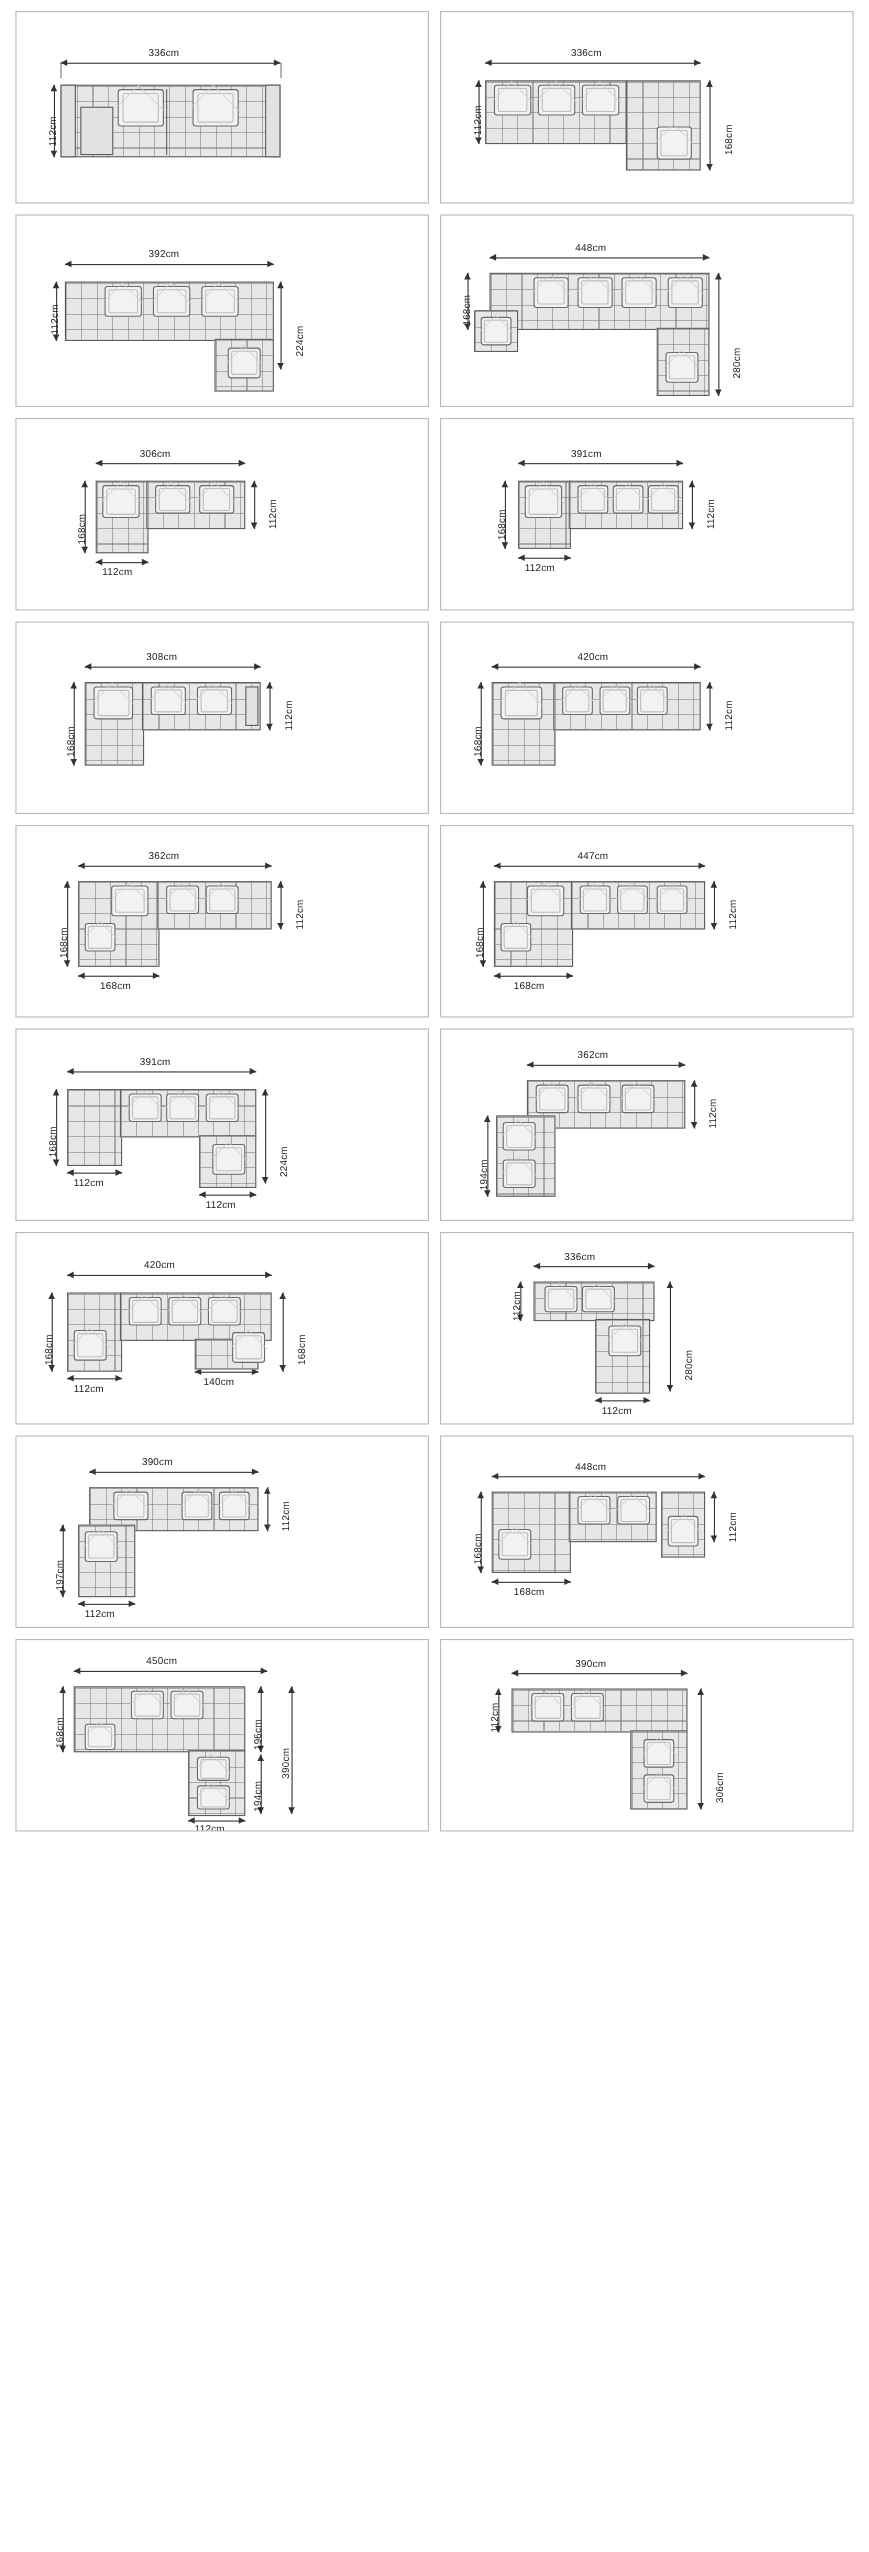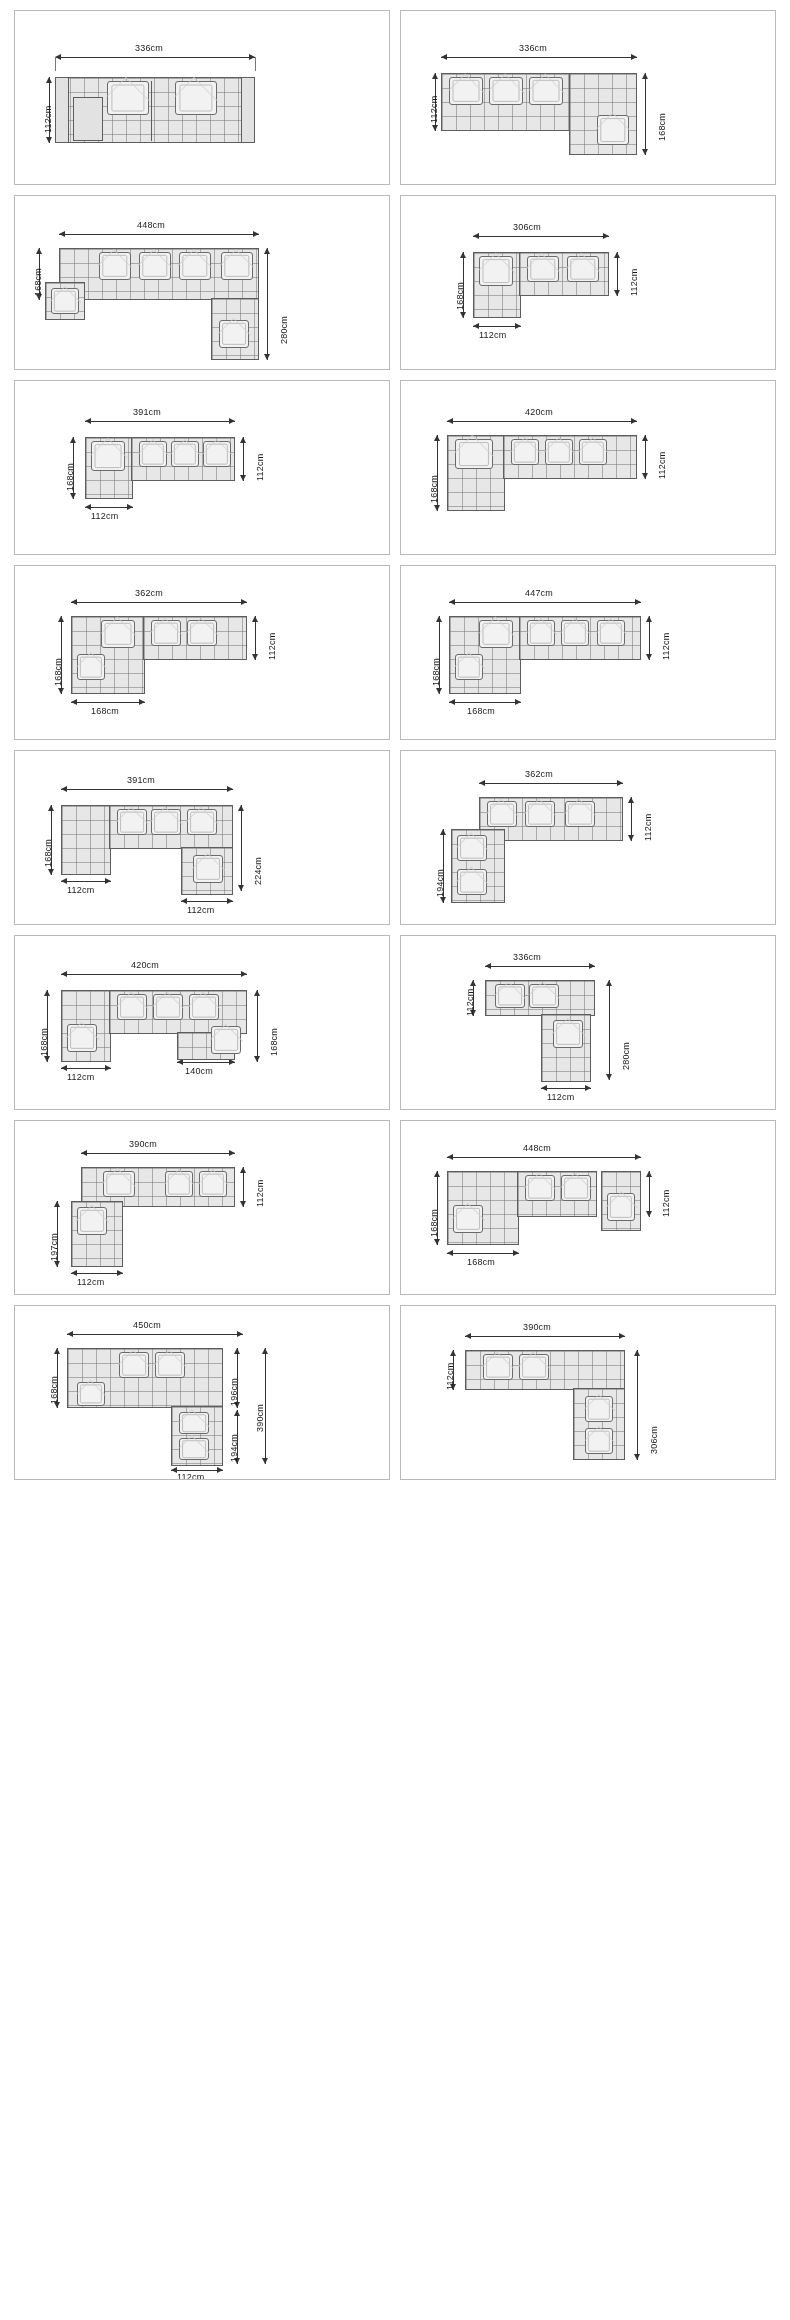--- a/index.html
+++ b/index.html
@@ -158,20 +158,37 @@
 
         <div class="blk" style="left:40px;top:62px;width:130px;height:58px;"></div>
         <div class="blk" style="left:168px;top:62px;width:68px;height:82px;"></div>
         <div class="pil diag" style="left:48px;top:66px;width:34px;height:28px;"></div>
         <div class="pil diag" style="left:88px;top:66px;width:34px;height:28px;"></div>
         <div class="pil diag" style="left:128px;top:66px;width:34px;height:28px;"></div>
         <div class="pil diag" style="left:196px;top:104px;width:32px;height:30px;"></div>
       </div>
     </div>
 
+    <div class="cell">
+      <div class="stage">
+        <div class="dim h" style="left:44px;top:44px;width:190px;"></div>
+        <div class="lbl" style="left:120px;top:30px;">392cm</div>
+        <div class="dim v" style="left:36px;top:60px;height:54px;"></div>
+        <div class="lbl vert" style="left:30px;top:108px;">112cm</div>
+        <div class="dim v" style="left:240px;top:60px;height:80px;"></div>
+        <div class="lbl vert" style="left:252px;top:128px;">224cm</div>
+
+        <div class="blk" style="left:44px;top:60px;width:190px;height:54px;"></div>
+        <div class="blk" style="left:180px;top:112px;width:54px;height:48px;"></div>
+        <div class="pil diag" style="left:80px;top:64px;width:34px;height:28px;"></div>
+        <div class="pil diag" style="left:124px;top:64px;width:34px;height:28px;"></div>
+        <div class="pil diag" style="left:168px;top:64px;width:34px;height:28px;"></div>
+        <div class="pil diag" style="left:192px;top:120px;width:30px;height:28px;"></div>
+      </div>
+    </div>
 
     <div class="cell">
       <div class="stage">
         <div class="dim h" style="left:44px;top:38px;width:200px;"></div>
         <div class="lbl" style="left:122px;top:24px;">448cm</div>
         <div class="dim v" style="left:24px;top:52px;height:52px;"></div>
         <div class="lbl vert" style="left:18px;top:100px;">168cm</div>
         <div class="dim v" style="left:252px;top:52px;height:112px;"></div>
         <div class="lbl vert" style="left:264px;top:148px;">280cm</div>
 
@@ -219,20 +236,37 @@
 
         <div class="blk" style="left:70px;top:56px;width:48px;height:62px;"></div>
         <div class="blk" style="left:116px;top:56px;width:104px;height:44px;"></div>
         <div class="pil diag" style="left:76px;top:60px;width:34px;height:30px;"></div>
         <div class="pil diag" style="left:124px;top:60px;width:28px;height:26px;"></div>
         <div class="pil diag" style="left:156px;top:60px;width:28px;height:26px;"></div>
         <div class="pil diag" style="left:188px;top:60px;width:28px;height:26px;"></div>
       </div>
     </div>
 
+    <div class="cell">
+      <div class="stage">
+        <div class="dim h" style="left:62px;top:40px;width:160px;"></div>
+        <div class="lbl" style="left:118px;top:26px;">308cm</div>
+        <div class="dim v" style="left:52px;top:54px;height:76px;"></div>
+        <div class="lbl vert" style="left:44px;top:122px;">168cm</div>
+        <div class="dim v" style="left:230px;top:54px;height:44px;"></div>
+        <div class="lbl vert" style="left:242px;top:98px;">112cm</div>
+
+        <div class="blk" style="left:62px;top:54px;width:54px;height:76px;"></div>
+        <div class="blk" style="left:114px;top:54px;width:108px;height:44px;"></div>
+        <div class="pil diag" style="left:70px;top:58px;width:36px;height:30px;"></div>
+        <div class="pil diag" style="left:122px;top:58px;width:32px;height:26px;"></div>
+        <div class="pil diag" style="left:164px;top:58px;width:32px;height:26px;"></div>
+        <div class="arm" style="left:208px;top:58px;width:12px;height:36px;"></div>
+      </div>
+    </div>
 
     <div class="cell">
       <div class="stage">
         <div class="dim h" style="left:46px;top:40px;width:190px;"></div>
         <div class="lbl" style="left:124px;top:26px;">420cm</div>
         <div class="dim v" style="left:36px;top:54px;height:76px;"></div>
         <div class="lbl vert" style="left:28px;top:122px;">168cm</div>
         <div class="dim v" style="left:244px;top:54px;height:44px;"></div>
         <div class="lbl vert" style="left:256px;top:98px;">112cm</div>
 

